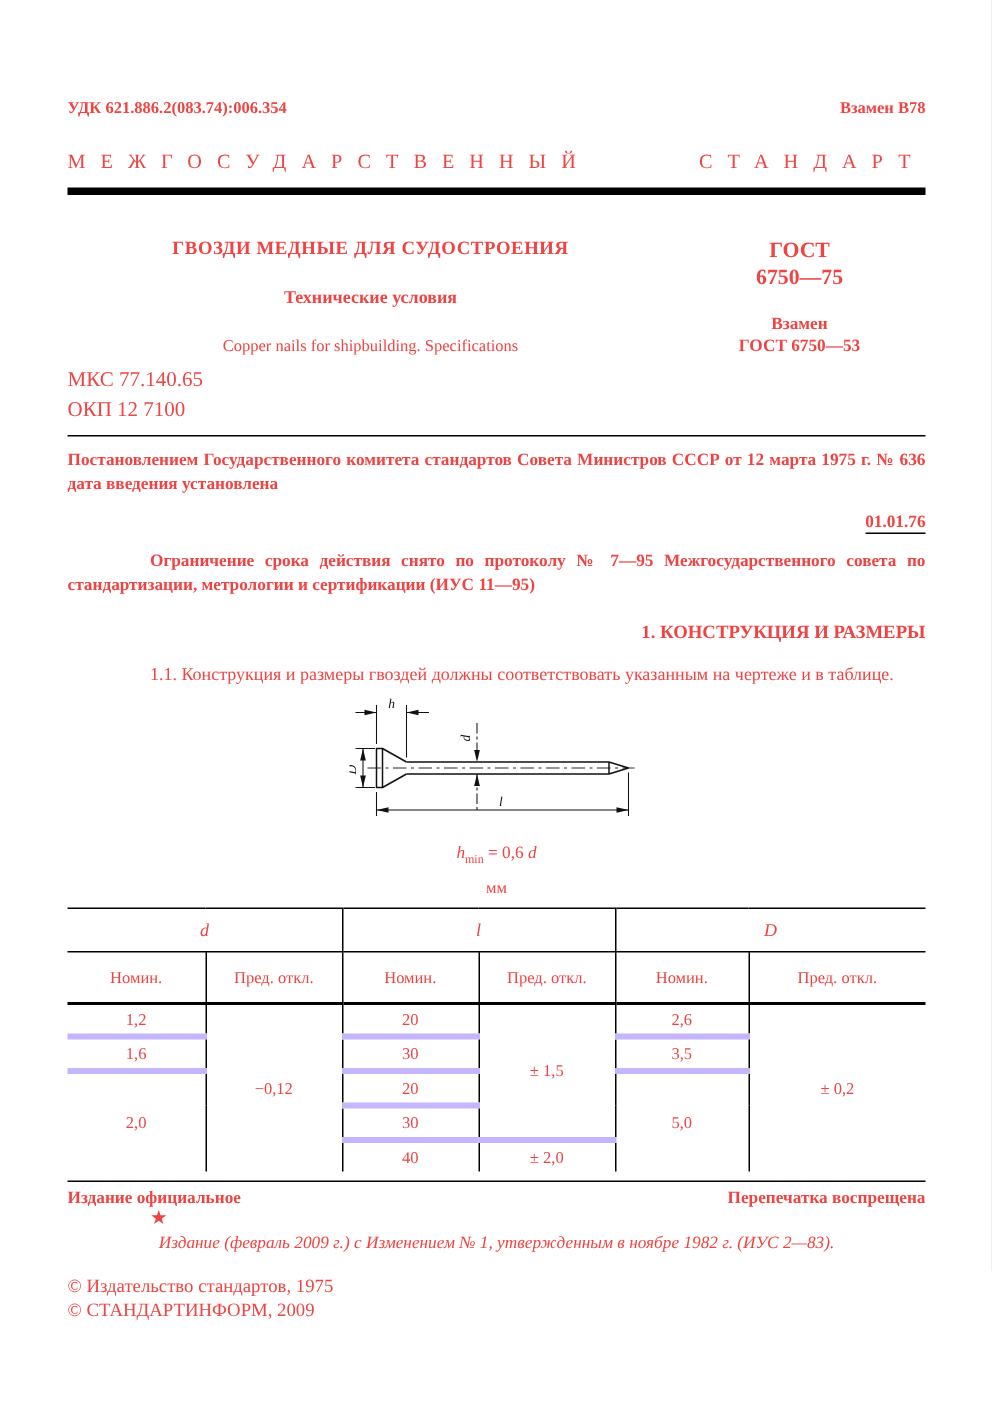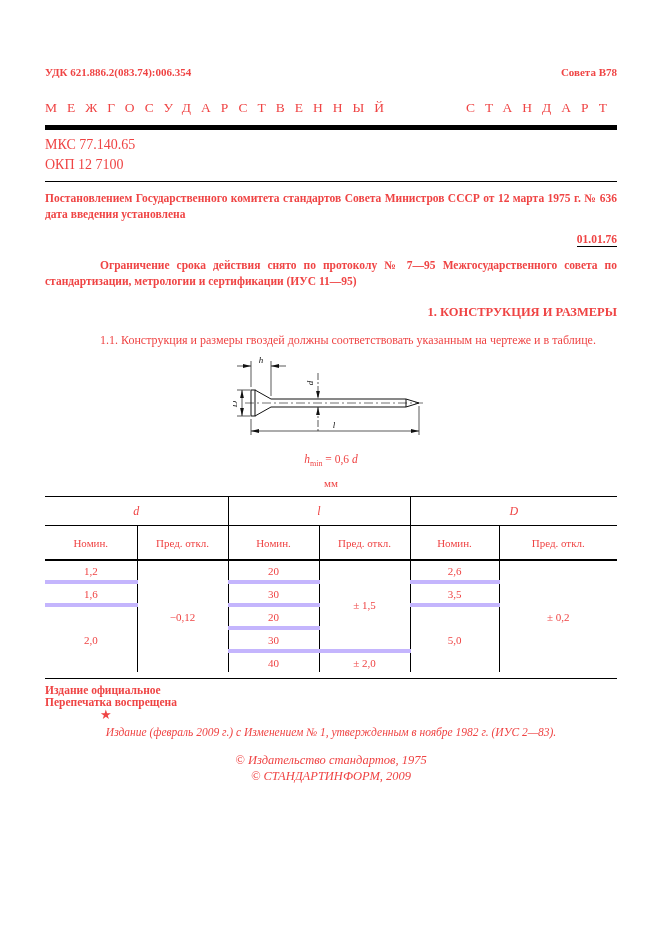--- a/index.html
+++ b/index.html
@@ -50,38 +50,53 @@
   col.c1{width:92px}col.c2{width:91px}col.c3{width:91px}
   col.c4{width:91px}col.c5{width:89px}col.c6{width:118px}
   th,td{font-weight:normal;padding:0;}
   .grp th{height:28px;font-style:italic;font-size:12px;border-bottom:1px solid #000;}
   .sub th{height:33px;border-bottom:2.5px solid #000;}
   .vr{border-right:1px solid #000;}
   td{height:19px;}
   .hb{border-bottom:4px solid #c4b5fd;}
   
   .footer-rule{border:none;border-top:1.5px solid #000;margin:6px 0 0 0;}
-  .footer-row{display:flex;justify-content:space-between;font-size:11.5px;font-weight:bold;margin-top:5px;flex-direction:column;}
+  .footer-row{display:flex;justify-content:space-between;font-size:11.5px;font-weight:bold;margin-top:5px;}
   .star{font-size:13px;margin:0 0 0 55px;line-height:1;}
   .edition-note{font-style:italic;text-align:center;font-size:11.5px;margin-top:5px;}
-  .copyrights{text-align:center;font-size:12.5px;line-height:1.3;margin-top:14px;font-style:italic;}
+  .copyrights{text-align:left;font-size:12.5px;line-height:1.3;margin-top:14px;}
 </style>
 </head>
 <body>
 
 <div class="page">
 
   <div class="topline">
     <span>УДК 621.886.2(083.74):006.354</span>
-    <span>Совета В78</span>
+    <span>Взамен В78</span>
   </div>
 
   <div class="std-type">МЕЖГОСУДАРСТВЕННЫЙ СТАНДАРТ</div>
   <div class="thick-bar"></div>
 
+  <div class="title-block">
+    <div class="tb-left">
+      <div class="title-ru">ГВОЗДИ МЕДНЫЕ ДЛЯ СУДОСТРОЕНИЯ</div>
+      <div class="subtitle-ru">Технические условия</div>
+      <div class="title-en">Copper nails for shipbuilding. Specifications</div>
+    </div>
+    <div class="tb-right">
+      <div class="gost-label">ГОСТ</div>
+      <div class="gost-number">6750—75</div>
+      <div class="replaces">
+        <div>Взамен</div>
+        <div>ГОСТ 6750—53</div>
+      </div>
+    </div>
+  </div>
 
   <div class="codes">
     <div>МКС 77.140.65</div>
     <div>ОКП 12 7100</div>
   </div>
 
   <hr class="thin-rule">
 
   <p class="decree">Постановлением Государственного комитета стандартов Совета Министров СССР от 12 марта 1975 г. № 636 дата введения установлена</p>
 

